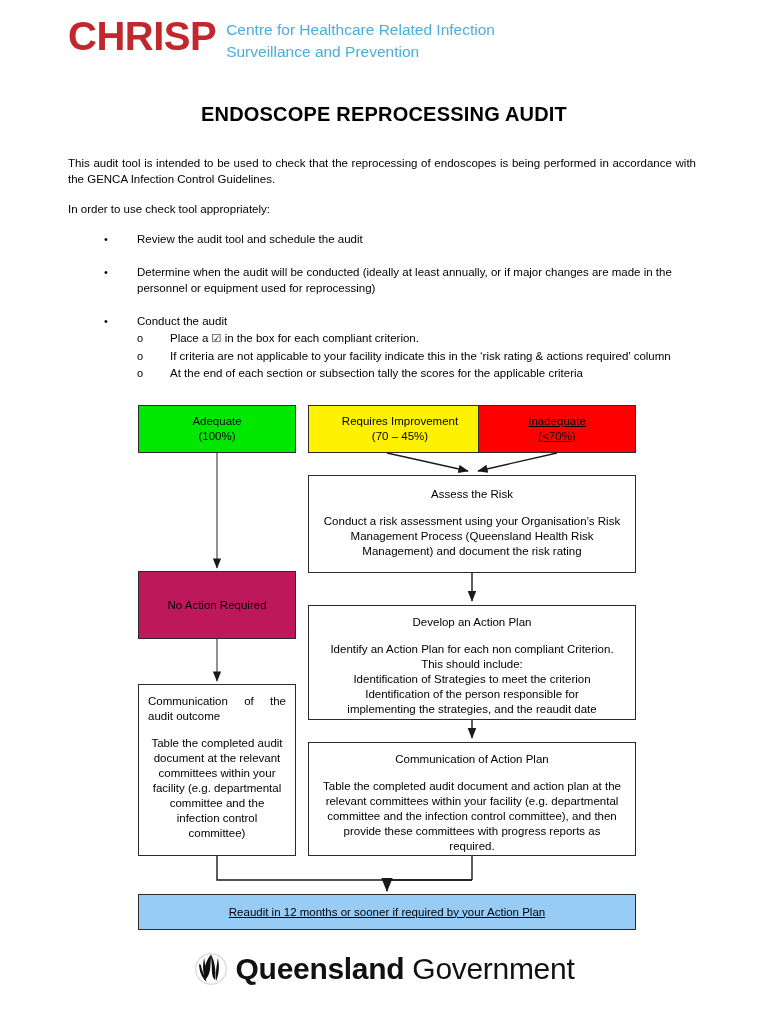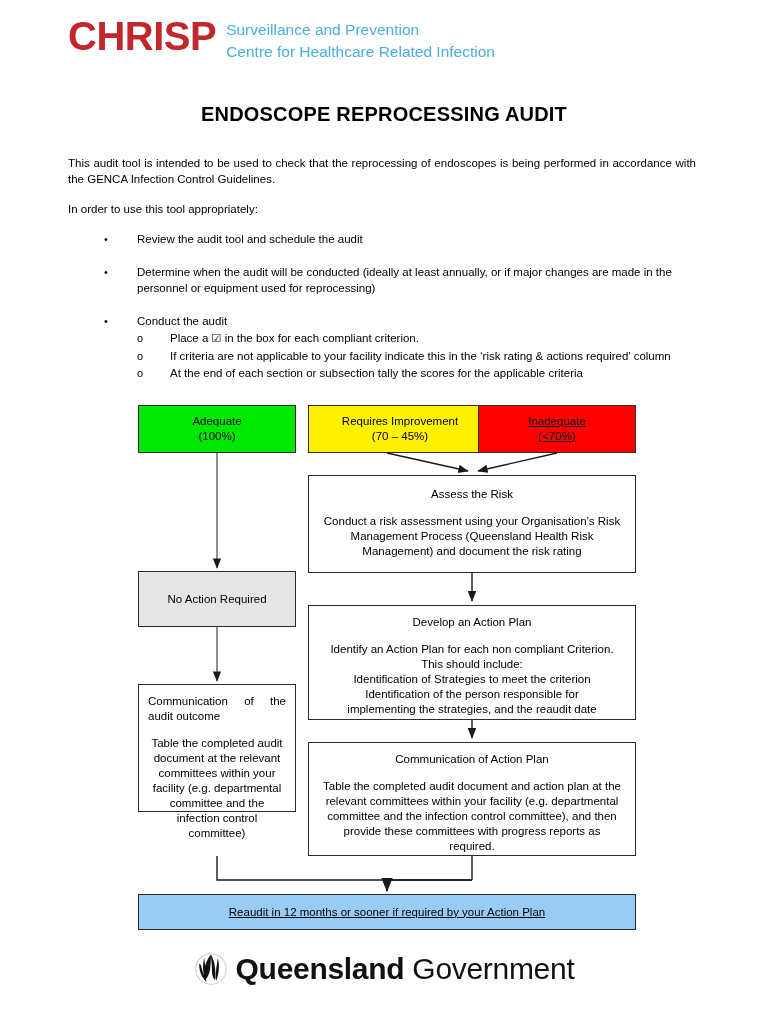--- a/index.html
+++ b/index.html
@@ -148,31 +148,31 @@
     left: 478px; top: 405px; width: 158px; height: 48px;
     background: #FF0000;
     display: flex; align-items: center; justify-content: center; text-decoration: underline;
   }
   .n-assess {
     left: 308px; top: 475px; width: 328px; height: 98px;
     background: #fff;
     padding: 11px 14px 0 14px;
   }
   .n-noaction {
-    left: 138px; top: 571px; width: 158px; height: 56px;
-    background: #e5e5e5;
+    left: 138px; top: 571px; width: 158px; height: 68px;
+    background: #be185d;
     display: flex; align-items: center; justify-content: center;
   }
   .n-develop {
     left: 308px; top: 605px; width: 328px; height: 115px;
     background: #fff;
     padding: 9px 12px 0 12px;
   }
   .n-commaudit {
-    left: 138px; top: 684px; width: 158px; height: 128px;
+    left: 138px; top: 684px; width: 158px; height: 172px;
     background: #fff;
     padding: 9px 9px 0 9px;
     text-align: center;
   }
   .n-commaudit .hd {
     text-align: justify;
     text-align-last: justify;
   }
   .n-commaudit .hd .l2 { text-align-last: left; display:block; }
   .n-commap {
@@ -208,29 +208,29 @@
   }
   .qld-text b { font-weight: bold; }
   .qld-text span { font-weight: normal; }
 </style>
 </head>
 <body>
 
 <div class="header">
   <div class="logo-chrisp">CHRISP</div>
   <div class="logo-sub">
+    <div>Centre for Healthcare Related Infection</div>
     <div>Surveillance and Prevention</div>
-    <div>Centre for Healthcare Related Infection</div>
   </div>
 </div>
 
 <div class="doc-title">ENDOSCOPE REPROCESSING AUDIT</div>
 
 <div class="intro">This audit tool is intended to be used to check that the reprocessing of endoscopes is being performed in accordance with the GENCA Infection Control Guidelines.</div>
-<div class="intro2">In order to use this tool appropriately:</div>
+<div class="intro2">In order to use check tool appropriately:</div>
 
 <div class="bullets">
 
   <div class="b-row">
     <span class="b-mark">•</span>
     <span>Review the audit tool and schedule the audit</span>
   </div>
 
   <div class="b-row">
     <span class="b-mark">•</span>

